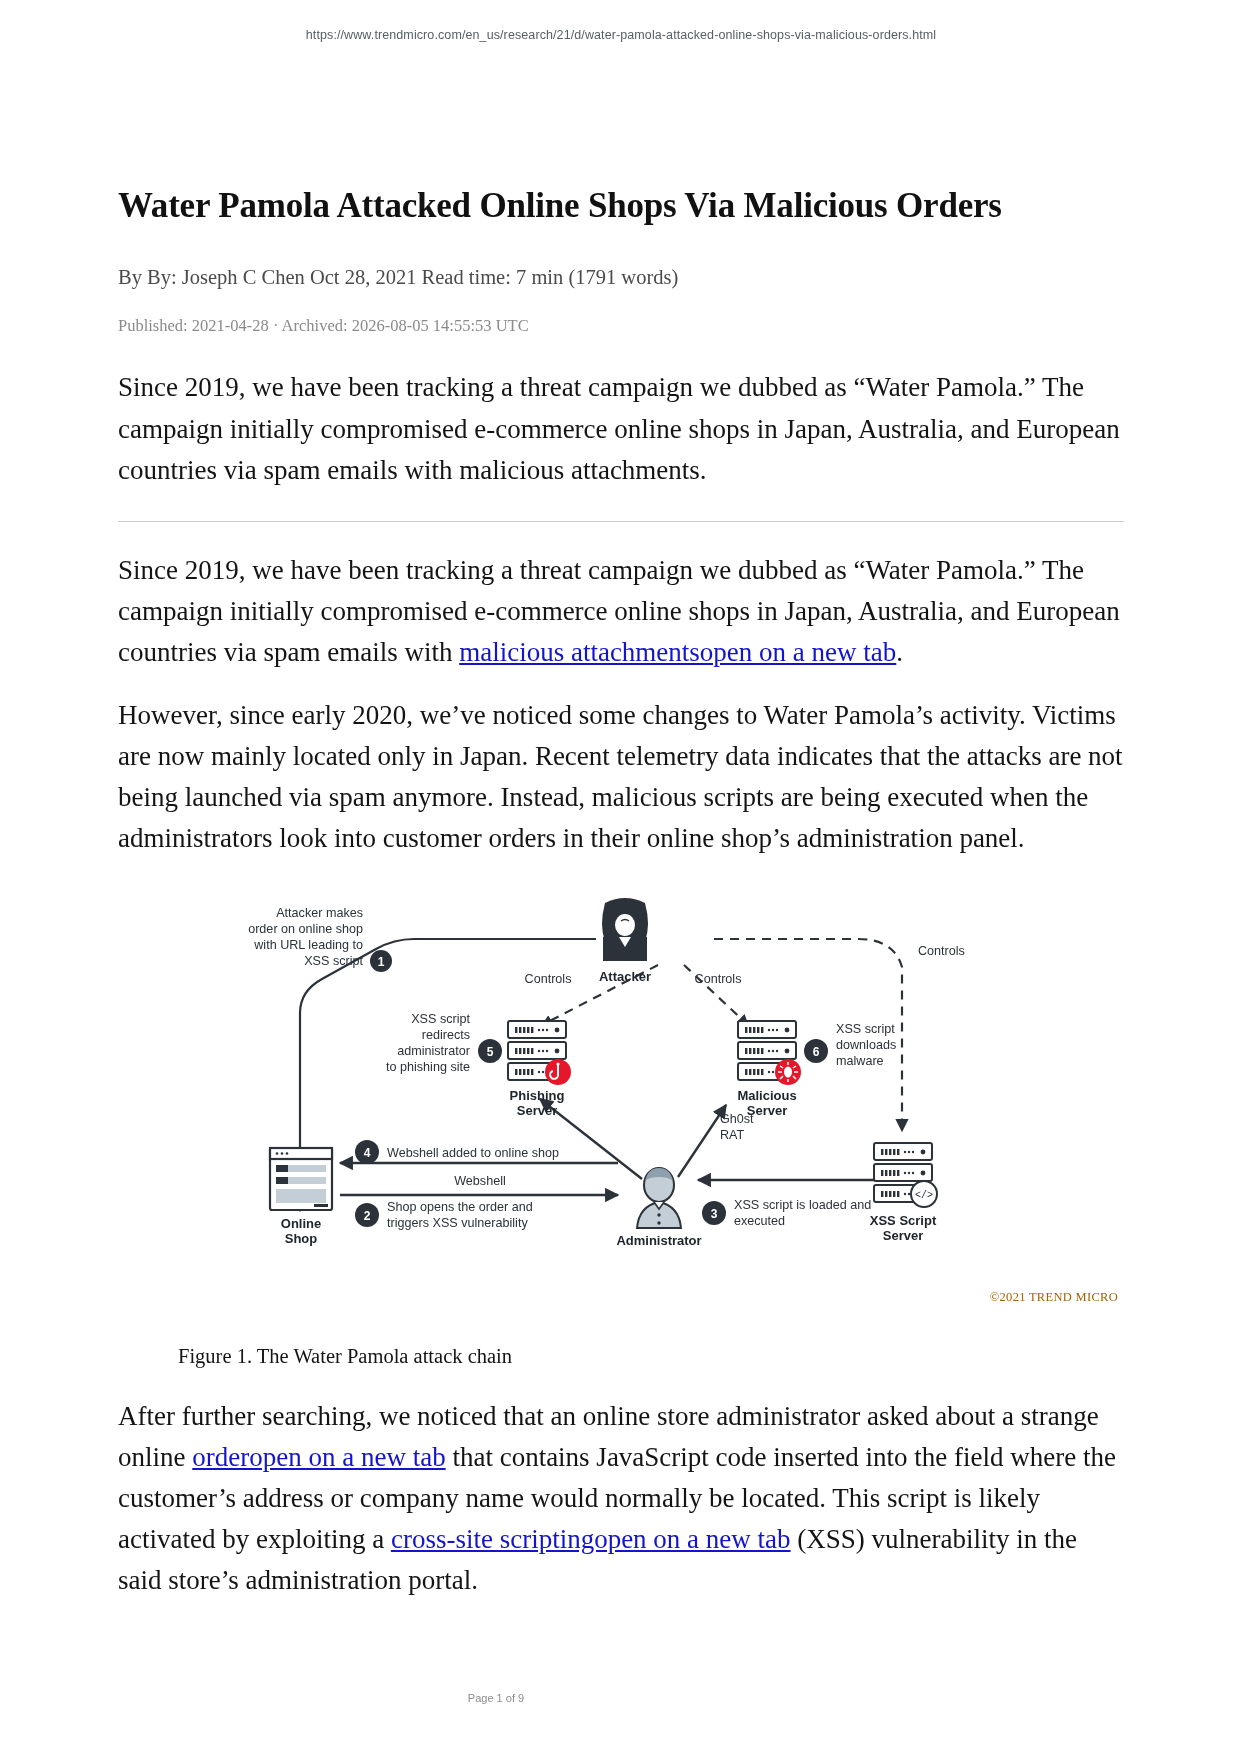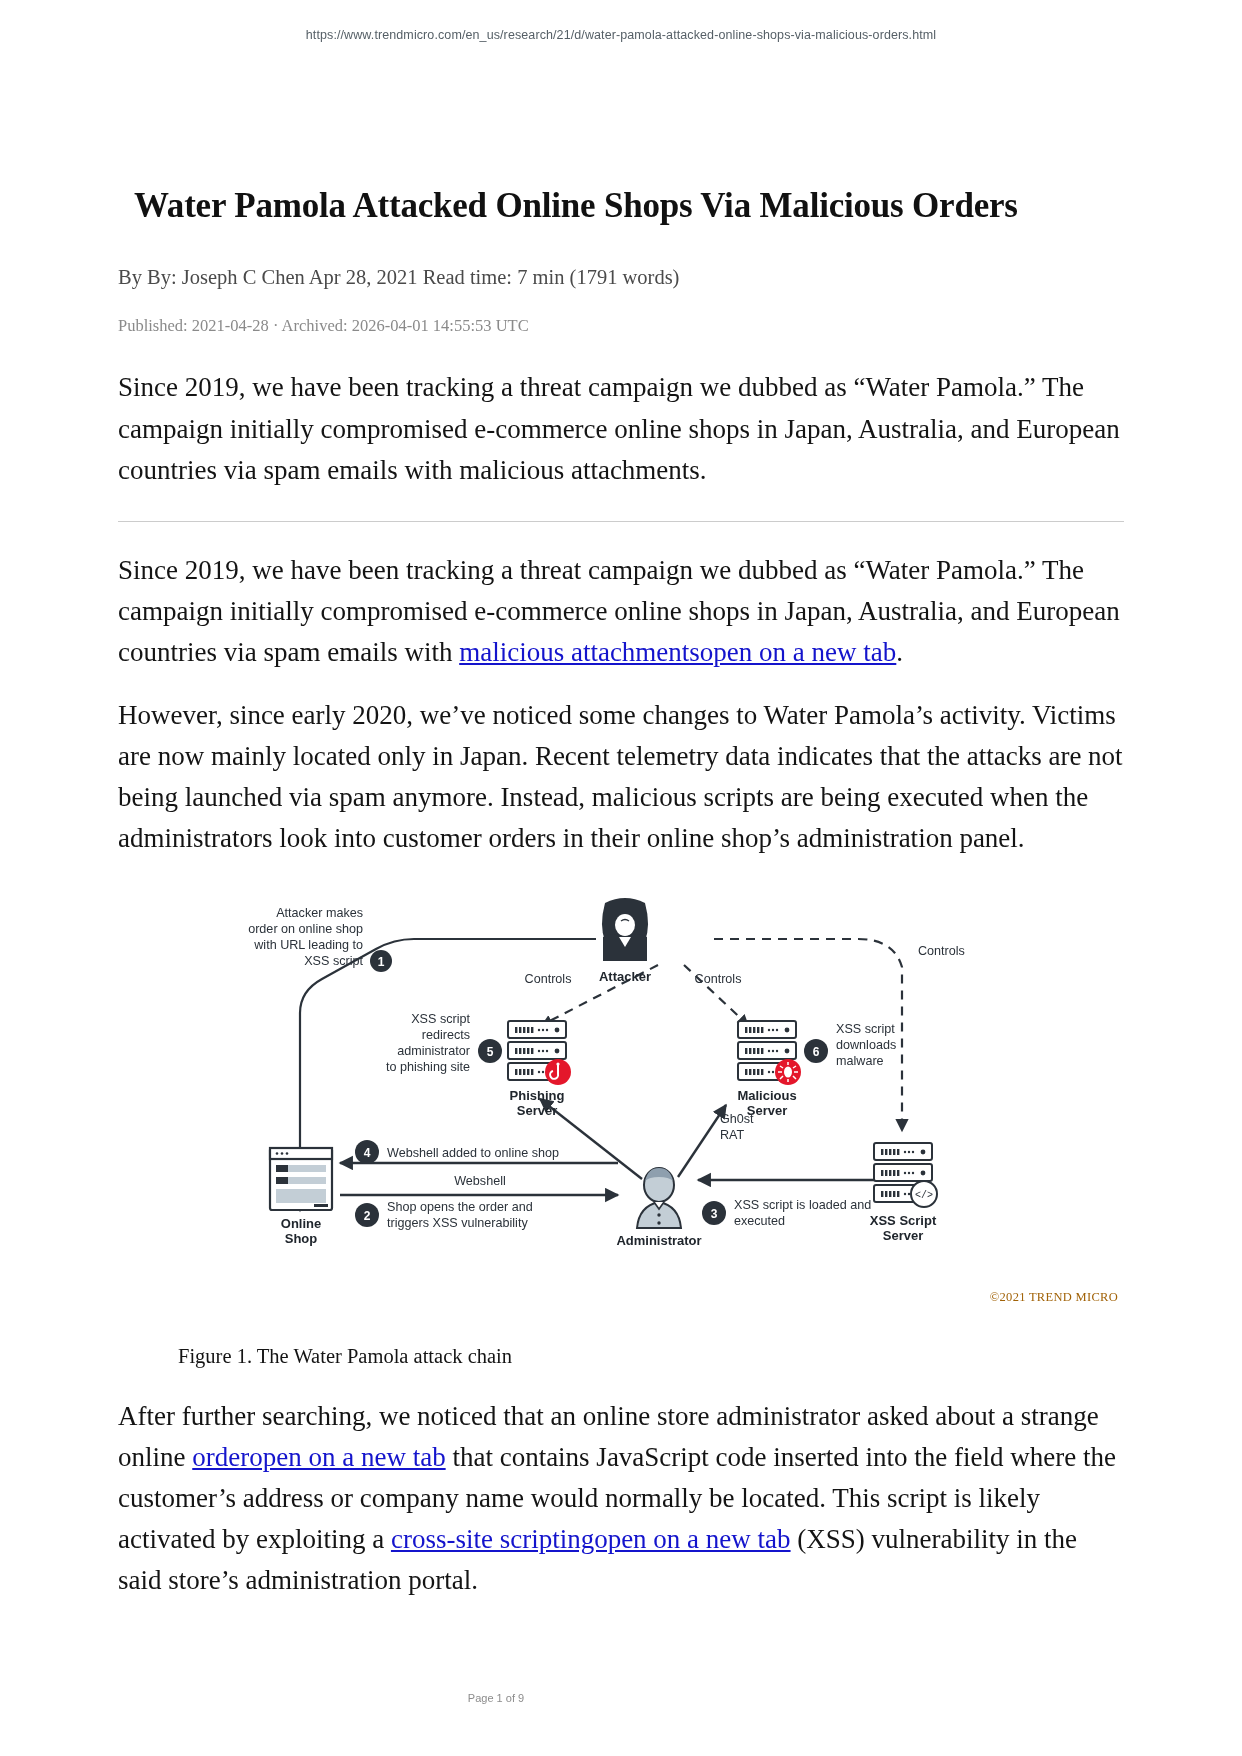--- a/index.html
+++ b/index.html
@@ -35,21 +35,21 @@
     position: absolute;
     left: 118px;
     top: 185px;
     width: 1006px;
   }
   h1.title {
     font-family: "Liberation Serif", "DejaVu Serif", serif;
     font-size: 35px;
     font-weight: bold;
     line-height: 1.22;
-    margin: 0 0 0 16px;
+    margin: 0 0 0 0;
     color: #111111;
     letter-spacing: -0.2px;
   }
   .byline {
     font-size: 20.5px;
     color: #4a4a4a;
     margin-top: 35px;
     line-height: 1.4;
   }
   .archived {
@@ -132,23 +132,23 @@
 <body>
 
 <div class="page">
 
   <div class="url-bar">https://www.trendmicro.com/en_us/research/21/d/water-pamola-attacked-online-shops-via-malicious-orders.html</div>
 
   <div class="content">
 
     <h1 class="title">Water Pamola Attacked Online Shops Via Malicious Orders</h1>
 
-    <div class="byline">By By: Joseph C Chen Apr 28, 2021 Read time: 7 min (1791 words)</div>
-
-    <div class="archived">Published: 2021-04-28 · Archived: 2026-04-01 14:55:53 UTC</div>
+    <div class="byline">By By: Joseph C Chen Oct 28, 2021 Read time: 7 min (1791 words)</div>
+
+    <div class="archived">Published: 2021-04-28 · Archived: 2026-08-05 14:55:53 UTC</div>
 
     <div class="gap-1"></div>
 
     <p class="body-text">Since 2019, we have been tracking a threat campaign we dubbed as “Water Pamola.” The campaign initially compromised e-commerce online shops in Japan, Australia, and European countries via spam emails with malicious attachments.</p>
 
     <hr class="divider">
 
     <p class="body-text"><span>Since 2019, we have been tracking a threat campaign we dubbed as “Water Pamola.” The campaign initially compromised e-commerce online shops in Japan, Australia, and European countries via spam emails with </span><a class="doclink" href="#">malicious attachmentsopen on a new tab</a><span>.</span></p>
 
     <div class="para-spacer"></div>

